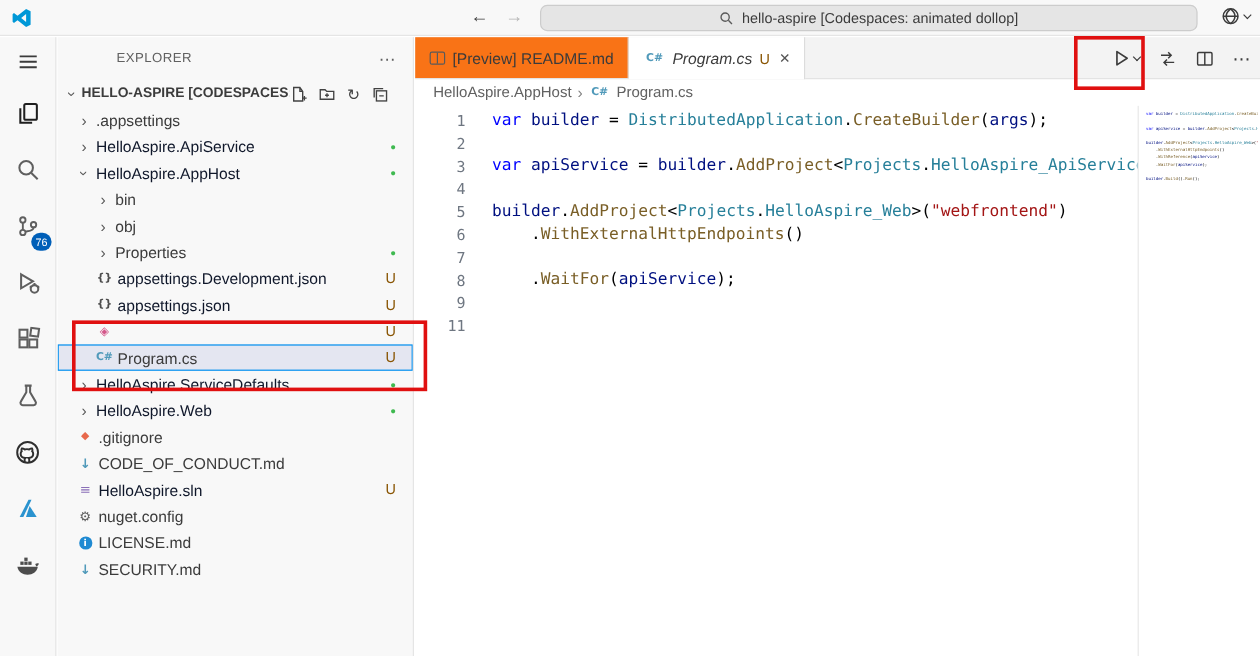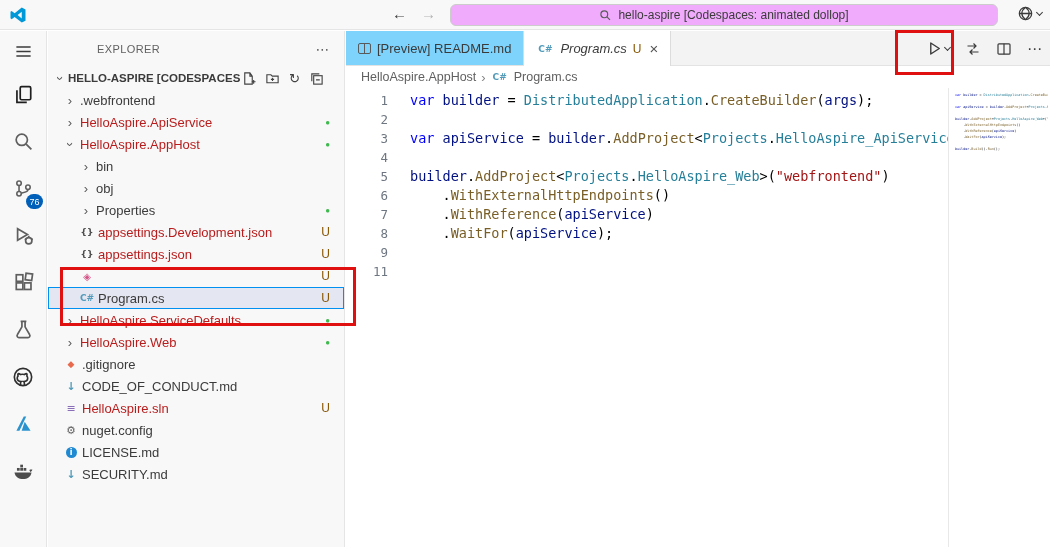--- a/index.html
+++ b/index.html
@@ -11,21 +11,21 @@
   }
 
   
   .titlebar { position:absolute; top:0; left:0; right:0; height:30px;
     background:#f8f8f8; border-bottom:1px solid #e5e5e5; }
   .vscode-logo { position:absolute; left:9px; top:6px; }
   .nav-arrows { position:absolute; left:392px; top:5px; display:flex; gap:14px;
     font-size:15px; color:#3b3b3b; }
   .nav-arrows .fwd { color:#b4b4b4; }
   .search-box { position:absolute; left:450px; top:4px; width:548px; height:22px;
-    background:#f0abfc; border:1px solid #cccccc; border-radius:6px;
+    background:#e5e5e5; border:1px solid #cccccc; border-radius:6px;
     display:flex; align-items:center; justify-content:center; gap:6px;
     font-size:12px; color:#3b3b3b; }
   .remote-group { position:absolute; right:8px; top:5px; display:flex; align-items:center; gap:3px; }
 
   .cdown { display:inline-block; width:5px; height:5px;
     border-right:1.4px solid #3b3b3b; border-bottom:1.4px solid #3b3b3b;
     transform:rotate(45deg); margin-top:-2px; }
 
   
   .activitybar { position:absolute; top:31px; left:0; width:47px; bottom:0;
@@ -46,21 +46,21 @@
   .sidebar-header .more { position:absolute; right:14px; font-size:14px; color:#616161; cursor:pointer; }
   .root-row { height:22px; display:flex; align-items:center; padding-left:4px; }
   .root-label { font-size:11.5px; font-weight:700; color:#3b3b3b; white-space:nowrap;
     overflow:hidden; max-width:178px; }
   .root-tools { margin-left:auto; margin-right:20px; display:flex; gap:9px; align-items:center; color:#424242; }
   .root-tools .refresh-glyph { font-size:13px; line-height:13px; }
 
   .tree-row { height:22px; display:flex; align-items:center; font-size:13px;
     color:#3b3b3b; white-space:nowrap; cursor:pointer; }
   .tree-row.selected { background:#e4e6f1; outline:1px solid #0090f1; outline-offset:-1px; }
-  .tree-row.mod .tlabel { color:#b91c1c; }
+  .tree-row.mod .tlabel { color:#0f172a; }
   .tree-row.selected .tlabel { color:#3b3b3b; }
   .chev { width:16px; flex:none; font-size:13px; color:#5a5a5a; display:flex; justify-content:center; }
   .chev.open { transform:rotate(90deg); }
   .ficon { width:18px; flex:none; display:flex; align-items:center; justify-content:center;
     font-family:"DejaVu Sans",sans-serif; }
   .ic-json { font-size:9px; font-weight:700; color:#4d4d4d; }
   .ic-cs { font-size:9px; font-weight:700; color:#519aba; }
   .ic-csproj { font-size:10px; color:#d4578a; }
   .ic-git { font-size:9px; color:#e8694c; }
   .ic-md { font-size:11px; font-weight:700; color:#519aba; }
@@ -77,21 +77,21 @@
   .dot { color:#3fb950; font-size:8px; margin-right:14px; }
   .ubadge { color:#895503; font-size:12px; margin-right:14px; }
   .tree-row.selected .ubadge { margin-right:14px; }
 
   
   .editor { position:absolute; left:346px; top:31px; right:0; bottom:0;
     display:flex; flex-direction:column; background:#fff; }
   .tabbar { height:35px; flex:none; background:#f3f3f3; border-bottom:1px solid #e3e3e3;
     display:flex; position:relative; }
   .tab { display:flex; align-items:center; gap:6px; padding:0 12px; font-size:13px;
-    color:#3b3b3b; background:#7dd3fc; border-right:1px solid #dcdcdc; cursor:pointer; }
+    color:#3b3b3b; background:#f97316; border-right:1px solid #dcdcdc; cursor:pointer; }
   .tab.active { background:#fff; margin-bottom:-1px; }
   .tab-label.italic { font-style:italic; }
   .tab-mod { color:#895503; font-size:12px; }
   .tab-close { color:#555; font-size:15px; margin-left:2px; }
   .ic-preview { display:inline-block; width:13px; height:11px; border:1.2px solid #5a5a5a;
     border-radius:2px; position:relative; }
   .ic-preview::after { content:""; position:absolute; left:5.2px; top:0; width:1.2px; height:100%;
     background:#5a5a5a; }
   .editor-actions { position:absolute; right:8px; top:0; height:35px; display:flex;
     align-items:center; gap:15px; }
@@ -259,21 +259,21 @@
         <svg class="icn" width="15" height="15" viewBox="0 0 16 16" fill="none" stroke="#424242" stroke-width="1.2">
             <rect x="5" y="5" width="9" height="9"></rect>
             <path d="M7.5 9.5h4 M3 11 V3 H11"></path>
           </svg>
       </span>
     </span>
   </div>
   <div>
       <div class="tree-row" style="padding-left: 14px;">
         <span class="chev">›</span>
-        <span class="tlabel">.webfrontend</span>
+        <span class="tlabel">.appsettings</span>
         <span class="spacer"></span>
       </div>
       <div class="tree-row mod" style="padding-left: 14px;">
         <span class="chev">›</span>
         <span class="tlabel">HelloAspire.ApiService</span>
         <span class="spacer"></span>
         <span class="dot">●</span>
       </div>
       <div class="tree-row mod" style="padding-left: 14px;">
         <span class="chev open">›</span>
@@ -410,21 +410,21 @@
   </div>
 
   <div class="code-wrap">
     <div class="code-lines">
         <div class="code-line"><span class="ln">1</span><span class="lc"><span class="tk-kw">var</span><span class="tk-pl"> </span><span class="tk-vr">builder</span><span class="tk-pl"> = </span><span class="tk-ty">DistributedApplication</span><span class="tk-pl">.</span><span class="tk-fn">CreateBuilder</span><span class="tk-pl">(</span><span class="tk-vr">args</span><span class="tk-pl">);</span></span></div>
         <div class="code-line"><span class="ln">2</span><span class="lc"></span></div>
         <div class="code-line"><span class="ln">3</span><span class="lc"><span class="tk-kw">var</span><span class="tk-pl"> </span><span class="tk-vr">apiService</span><span class="tk-pl"> = </span><span class="tk-vr">builder</span><span class="tk-pl">.</span><span class="tk-fn">AddProject</span><span class="tk-pl">&lt;</span><span class="tk-ty">Projects</span><span class="tk-pl">.</span><span class="tk-ty">HelloAspire_ApiService</span><span class="tk-pl">&gt;(</span><span class="tk-st">"</span></span></div>
         <div class="code-line"><span class="ln">4</span><span class="lc"></span></div>
         <div class="code-line"><span class="ln">5</span><span class="lc"><span class="tk-vr">builder</span><span class="tk-pl">.</span><span class="tk-fn">AddProject</span><span class="tk-pl">&lt;</span><span class="tk-ty">Projects</span><span class="tk-pl">.</span><span class="tk-ty">HelloAspire_Web</span><span class="tk-pl">&gt;(</span><span class="tk-st">"webfrontend"</span><span class="tk-pl">)</span></span></div>
         <div class="code-line"><span class="ln">6</span><span class="lc"><span class="tk-pl">    .</span><span class="tk-fn">WithExternalHttpEndpoints</span><span class="tk-pl">()</span></span></div>
-        <div class="code-line"><span class="ln">7</span><span class="lc"><span class="tk-pl">    .</span><span class="tk-fn">WithReference</span><span class="tk-pl">(</span><span class="tk-vr">apiService</span><span class="tk-pl">)</span></span></div>
+        <div class="code-line"><span class="ln">7</span></div>
         <div class="code-line"><span class="ln">8</span><span class="lc"><span class="tk-pl">    .</span><span class="tk-fn">WaitFor</span><span class="tk-pl">(</span><span class="tk-vr">apiService</span><span class="tk-pl">);</span></span></div>
         <div class="code-line"><span class="ln">9</span><span class="lc"></span></div>
         <div class="code-line"><span class="ln">11</span><span class="lc"></span></div>
       </div>
     <div class="minimap">
       <div>
           <div class="mini-line"><span class="tk-kw">var</span><span class="tk-pl"> </span><span class="tk-vr">builder</span><span class="tk-pl"> = </span><span class="tk-ty">DistributedApplication</span><span class="tk-pl">.</span><span class="tk-fn">CreateBuilder</span></div>
           <div class="mini-line"></div>
           <div class="mini-line"><span class="tk-kw">var</span><span class="tk-pl"> </span><span class="tk-vr">apiService</span><span class="tk-pl"> = </span><span class="tk-vr">builder</span><span class="tk-pl">.</span><span class="tk-fn">AddProject</span><span class="tk-pl">&lt;</span><span class="tk-ty">Projects</span><span class="tk-pl">.</span><span class="tk-ty">HelloAspire_ApiService</span></div>
           <div class="mini-line"></div>

